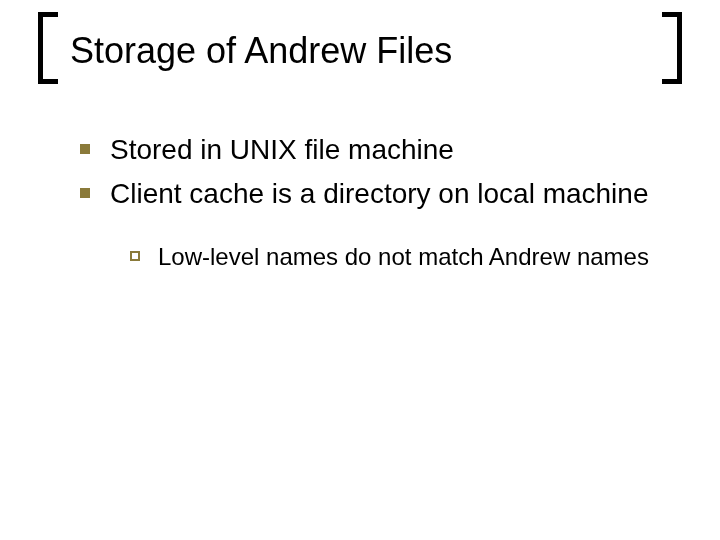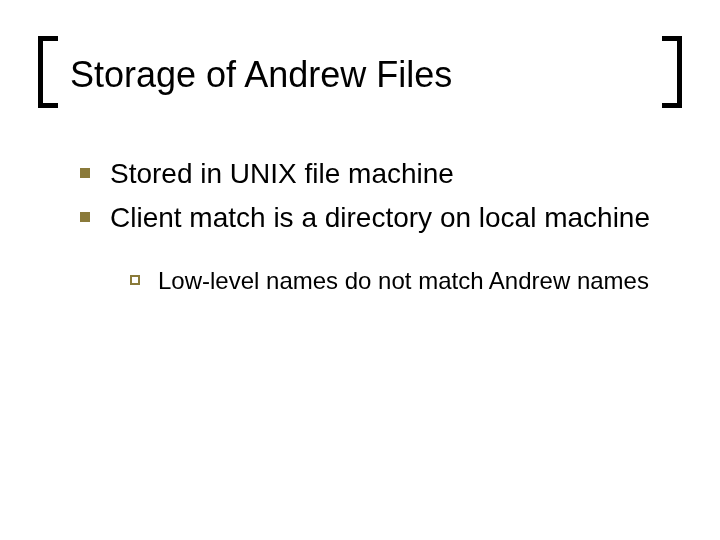--- a/index.html
+++ b/index.html
@@ -12,21 +12,21 @@
       height: 540px;
       background: #ffffff;
       font-family: Arial, Helvetica, sans-serif;
       color: #000000;
       position: relative;
       overflow: hidden;
     }
     .slide {
       width: 100%;
       height: 100%;
-      padding: 44px 50px;
+      padding: 20px 50px;
       position: relative;
     }
     .title-container {
       position: relative;
       margin-bottom: 50px;
       padding: 10px 0;
     }
     .bracket-left {
       position: absolute;
       left: -12px;
@@ -102,21 +102,21 @@
   </div>
 
   <div class="content">
     <div class="bullet-item">
       <div class="bullet-square"></div>
       <div class="bullet-text">Stored in UNIX file machine</div>
     </div>
 
     <div class="bullet-item">
       <div class="bullet-square"></div>
-      <div class="bullet-text">Client match is a directory on local machine</div>
+      <div class="bullet-text">Client cache is a directory on local machine</div>
     </div>
 
     <div class="sub-item">
       <div class="sub-bullet"></div>
       <div class="sub-text">Low-level names do not match Andrew names</div>
     </div>
   </div>
 </div>
 
 </body></html>

